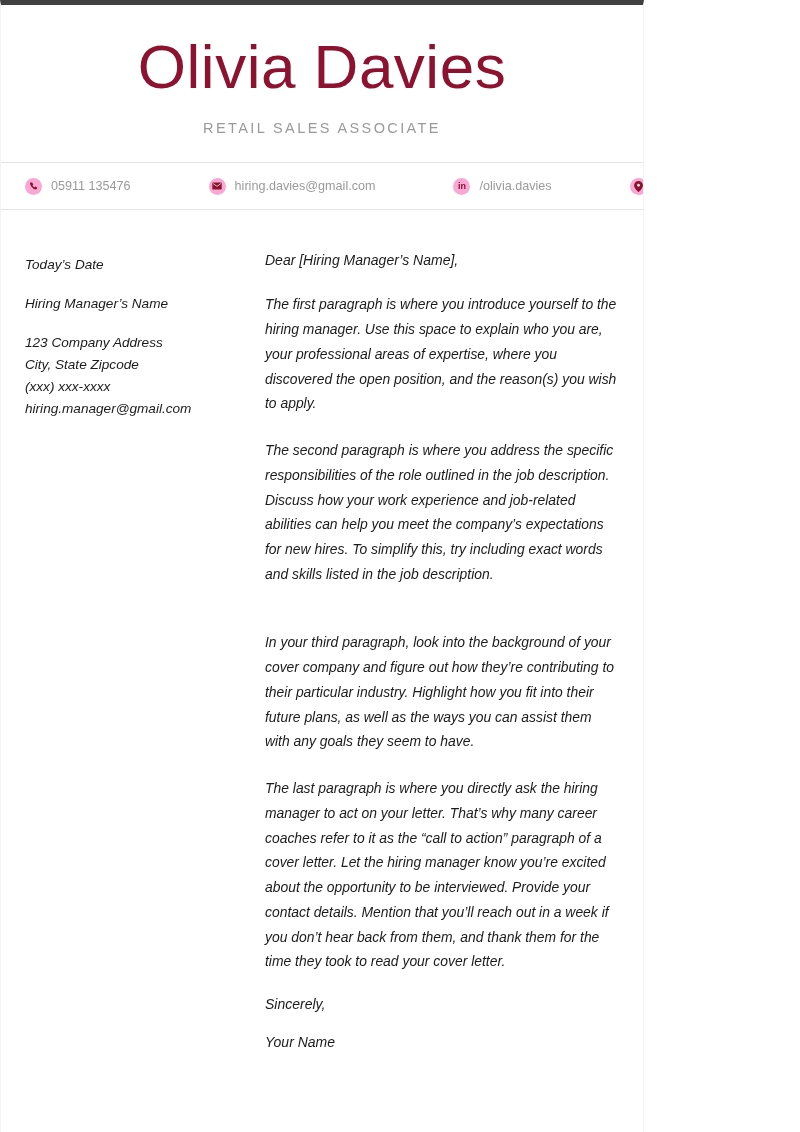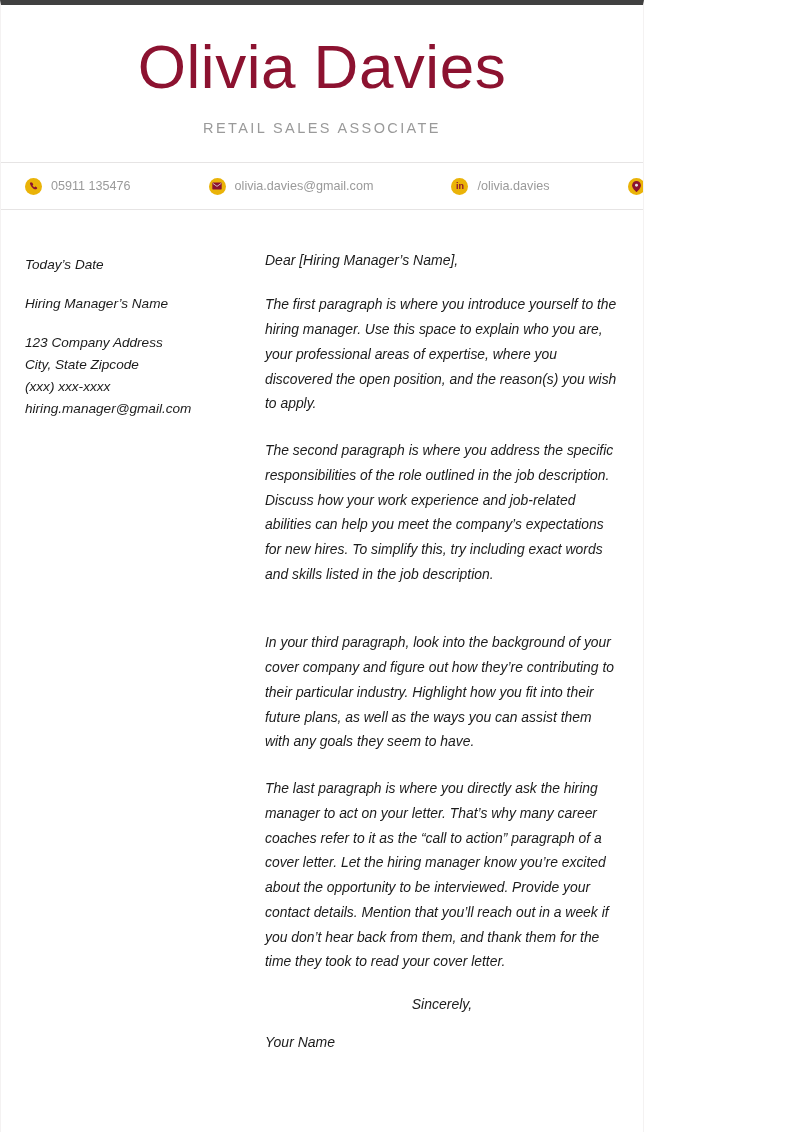--- a/index.html
+++ b/index.html
@@ -60,21 +60,21 @@
     display: flex;
     align-items: center;
     margin-right: 34px;
     white-space: nowrap;
   }
   .contact-item:last-child { margin-right: 0; }
   .badge {
     width: 17px;
     height: 17px;
     border-radius: 50%;
-    background: #eab308;
+    background: #f9a8d4;
     display: inline-flex;
     align-items: center;
     justify-content: center;
     margin-right: 9px;
     flex: none;
   }
   .badge svg { display: block; }
   .badge .li-text {
     font-size: 9px;
     font-weight: bold;
@@ -139,21 +139,20 @@
     content: "\2022";
     position: absolute;
     left: 18px;
     top: 0;
     color: #1b1b1b;
   }
   .closing {
     font-size: 14px;
     color: #1b1b1b;
     margin-bottom: 20px;
-    text-align: center;
   }
   .signature {
     font-size: 14px;
     color: #1b1b1b;
     margin-top: 22px;
   }
   .spacer-gap { height: 8px; }
 </style>
 </head>
 <body>
@@ -176,21 +175,21 @@
       <span class="contact-text">05911 135476</span>
     </div>
 
     <div class="contact-item">
       <span class="badge">
         <svg width="10" height="8" viewBox="0 0 16 12" aria-hidden="true">
           <rect x="0.5" y="0.5" width="15" height="11" rx="1" fill="#8C1230"></rect>
           <path d="M1 1.6l7 5 7-5" stroke="#E3E0E0" stroke-width="1.3" fill="none"></path>
         </svg>
       </span>
-      <span class="contact-text">olivia.davies@gmail.com</span>
+      <span class="contact-text">hiring.davies@gmail.com</span>
     </div>
 
     <div class="contact-item">
       <span class="badge">
         <span class="li-text">in</span>
       </span>
       <span class="contact-text">/olivia.davies</span>
     </div>
 
     <div class="contact-item">

